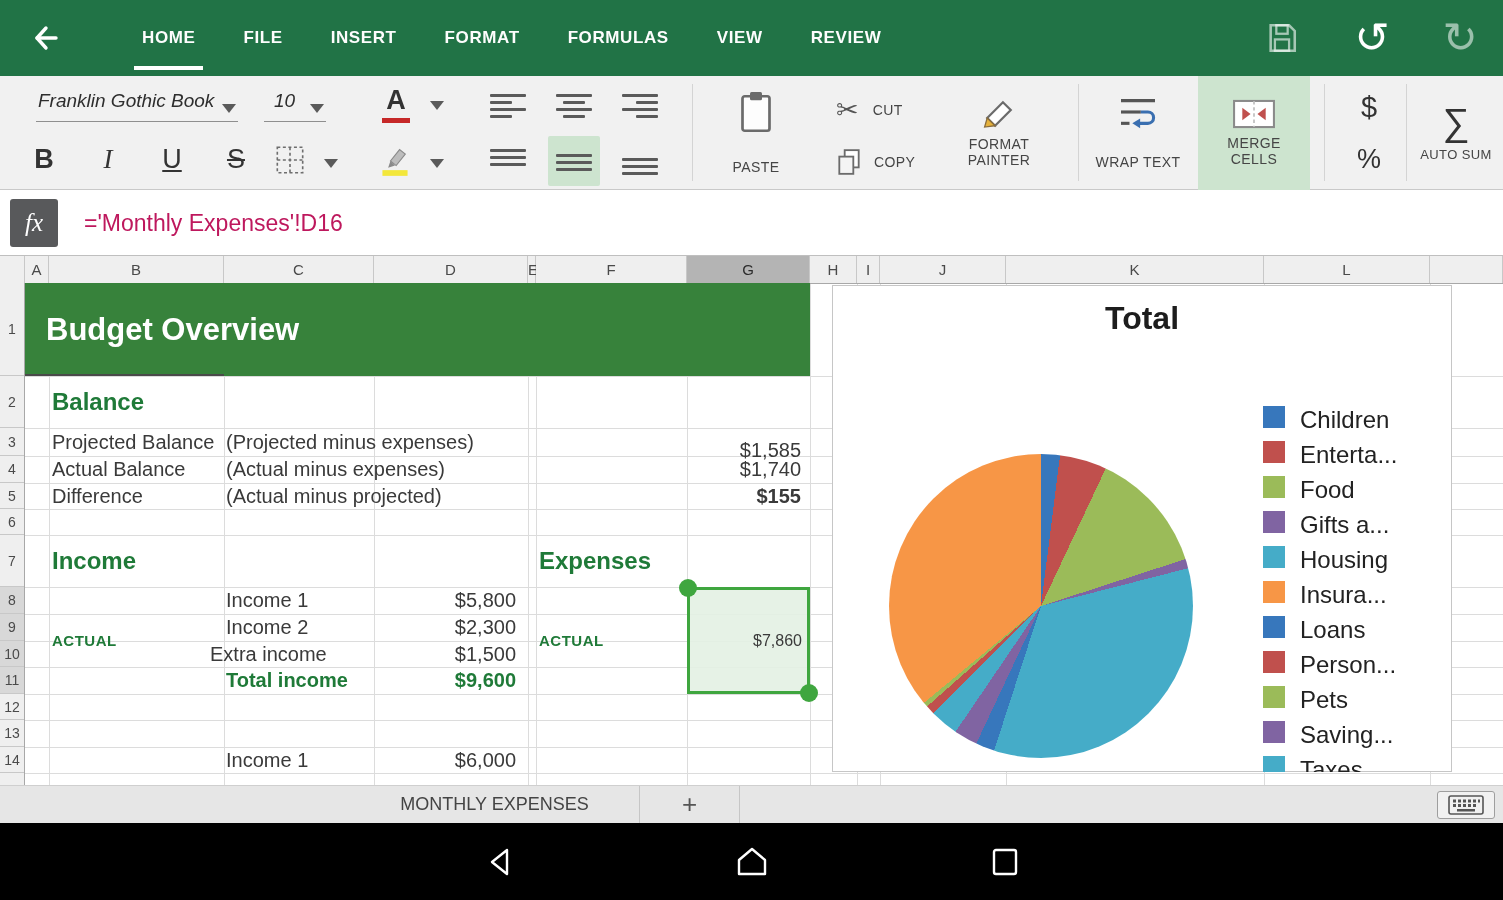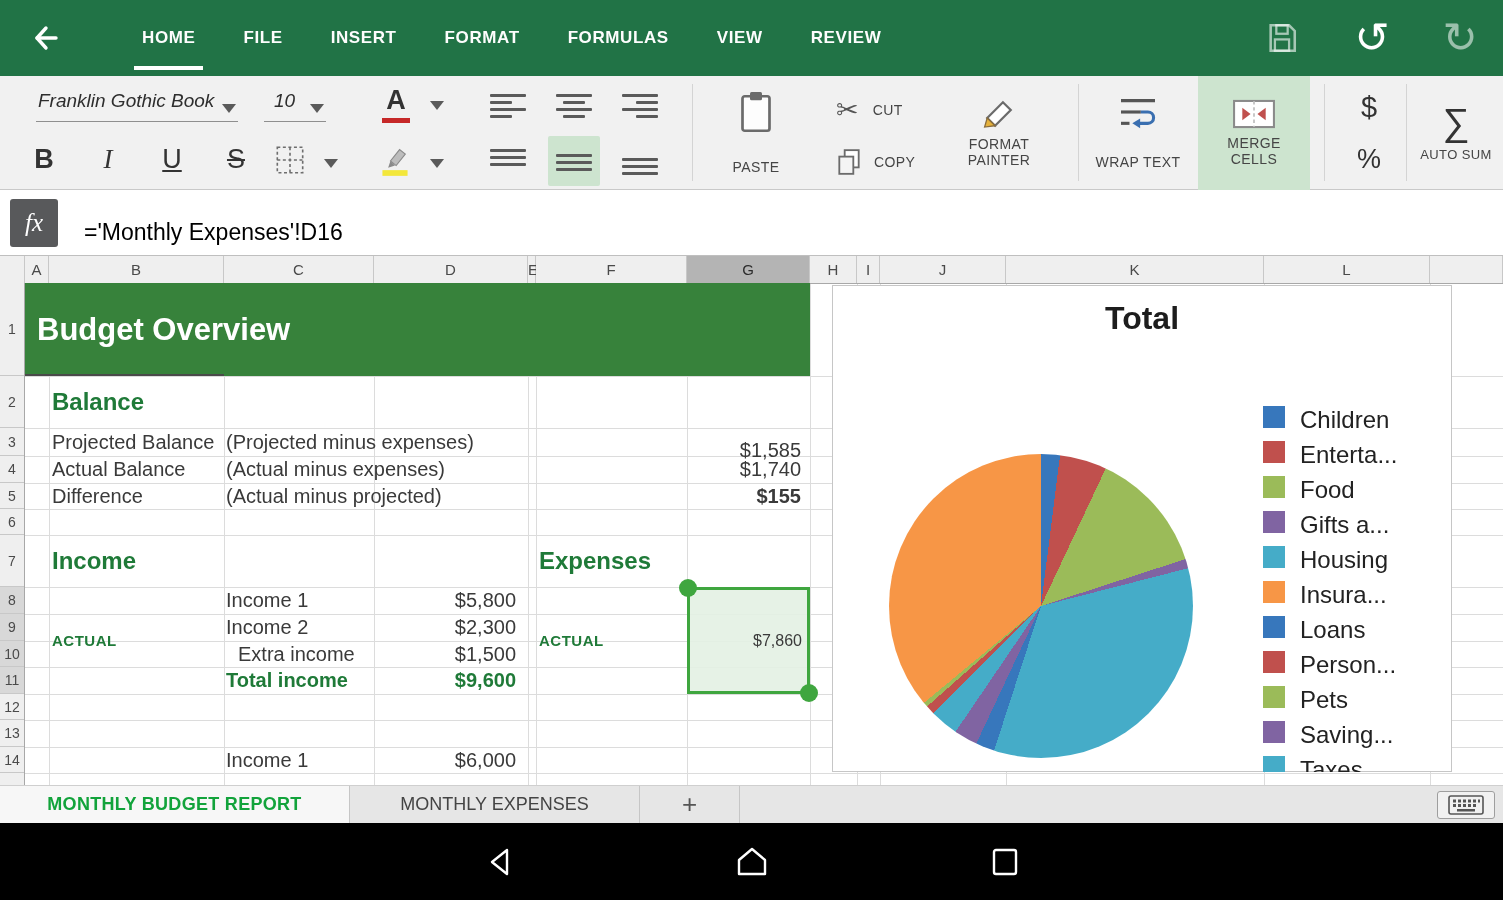--- a/index.html
+++ b/index.html
@@ -36,39 +36,39 @@
   .v-top{justify-content:flex-start;} .v-mid{justify-content:center;} .v-bot{justify-content:flex-end;}
   .big-btn { position:absolute; top:0; height:114px; display:flex; flex-direction:column; align-items:center; justify-content:center; gap:24px; }
   .tlabel { font-size:14px; color:#454545; letter-spacing:.4px; line-height:18px; text-align:center; white-space:nowrap; }
   .active-green { background:#CDE4CF; }
 
   
   #formula-bar { position:absolute; left:0; top:190px; width:1503px; height:66px; background:#fff; border-bottom:1px solid #BFBFBF; }
   #fx-btn { position:absolute; left:10px; top:9px; width:48px; height:48px; background:#58595B; border-radius:3px;
             color:#fff; font-family:"Liberation Serif", serif; font-style:italic; font-size:25px;
             display:flex; align-items:center; justify-content:center; }
-  #formula-text { position:absolute; left:84px; top:0; height:66px; line-height:66px; font-size:23px; color:#000000; white-space:nowrap;margin-top:9px; }
+  #formula-text { position:absolute; left:84px; top:0; height:66px; line-height:66px; font-size:23px; color:#be185d; white-space:nowrap; }
 
   
   #grid { position:absolute; left:0; top:256px; width:1503px; height:529px; background:#fff; overflow:hidden; }
   .colhead { position:absolute; top:0; height:27px; line-height:27px; text-align:center; font-size:15px; color:#4a4a4a;
              background:#EFEFEF; border-right:1px solid #C8C8C8; z-index:2; overflow:visible; }
   .colhead.sel { background:#B4B4B4; color:#2b2b2b; }
   #headrow-border { position:absolute; left:0; top:27px; width:1503px; height:1px; background:#A8A8A8; z-index:2; }
   #rowstrip { position:absolute; left:0; top:27px; bottom:0; width:25px; background:#EFEFEF; border-right:1px solid #A8A8A8; z-index:2; }
   .rowhead { position:absolute; left:0; width:24px; text-align:center; font-size:14px; color:#4a4a4a; border-bottom:1px solid #C8C8C8; }
   .vline { position:absolute; top:27px; bottom:0; width:1px; background:#DCDCDC; z-index:1; }
   .hline { position:absolute; left:25px; right:0; height:1px; background:#DCDCDC; z-index:1; }
   .cell { position:absolute; font-size:20px; color:#3a3a3a; white-space:nowrap; z-index:3; }
   .cell.num { text-align:right; padding-right:6px; }
   .cell.heading { font-size:24px; font-weight:bold; color:#1F7A38; }
   .cell.accent { font-weight:bold; color:#1F7A38; }
   .cell.small-caps { font-size:15px; font-weight:bold; color:#1F7A38; letter-spacing:.5px; }
   #banner { position:absolute; left:25px; top:27px; width:785px; height:93px; background:#37823B; z-index:3;
-            display:flex; align-items:center; padding-left:12px; }
+            display:flex; align-items:center; padding-left:21px; }
   #banner span { font-size:31px; font-weight:bold; color:#fff; }
   #banner-underline { position:absolute; left:25px; top:118px; width:199px; height:2px; background:#4a4a4a; z-index:3; }
   #selection { position:absolute; left:687px; top:331px; width:123px; height:107px; border:3px solid #3FA63F;
                background:rgba(227,241,227,.9); z-index:4; }
   #selection .val { position:absolute; right:5px; top:50%; transform:translateY(-50%); font-size:16px; color:#3a3a3a; }
   .sel-handle { position:absolute; width:18px; height:18px; border-radius:50%; background:#3FA63F; }
 
   
   #chart { position:absolute; left:832px; top:29px; width:620px; height:487px; background:#fff; border:1px solid #C6C6C6; z-index:5; }
   #chart-title { position:absolute; left:0; top:14px; width:100%; text-align:center; font-size:32px; font-weight:bold; color:#1d1d1d; }
@@ -380,21 +380,21 @@
     <div class="cell" style="left:226px; top:227px; height:26px; line-height:26px;">(Actual minus projected)</div>
     <div class="cell num" style="left:689px; top:227px; width:118px; height:26px; line-height:26px;font-weight:bold;">$155</div>
     <div class="cell heading" style="left:52px; top:279px; height:52px; line-height:52px;">Income</div>
     <div class="cell heading" style="left:539px; top:279px; height:52px; line-height:52px;">Expenses</div>
     <div class="cell" style="left:226px; top:331px; height:27px; line-height:27px;">Income 1</div>
     <div class="cell num" style="left:374px; top:331px; width:148px; height:27px; line-height:27px;">$5,800</div>
     <div class="cell small-caps" style="left:52px; top:331px; height:107px; line-height:107px;">ACTUAL</div>
     <div class="cell" style="left:226px; top:358px; height:27px; line-height:27px;">Income 2</div>
     <div class="cell num" style="left:374px; top:358px; width:148px; height:27px; line-height:27px;">$2,300</div>
     <div class="cell small-caps" style="left:539px; top:331px; height:107px; line-height:107px;">ACTUAL</div>
-    <div class="cell" style="left:238px; top:385px; height:26px; line-height:26px;">Extra income</div>
+    <div class="cell" style="left:210px; top:385px; height:26px; line-height:26px;">Extra income</div>
     <div class="cell num" style="left:374px; top:385px; width:148px; height:26px; line-height:26px;">$1,500</div>
     <div class="cell accent" style="left:226px; top:411px; height:27px; line-height:27px;">Total income</div>
     <div class="cell num accent" style="left:374px; top:411px; width:148px; height:27px; line-height:27px;">$9,600</div>
     <div class="cell" style="left:226px; top:491px; height:26px; line-height:26px;">Income 1</div>
     <div class="cell num" style="left:374px; top:491px; width:148px; height:26px; line-height:26px;">$6,000</div>
 
     <div id="selection">
       <span class="val">$7,860</span>
       <span class="sel-handle" style="left:-11px; top:-11px;"></span>
       <span class="sel-handle" style="right:-11px; bottom:-11px;"></span>
@@ -446,21 +446,20 @@
           </div>
           <div class="legend-row">
             <span class="legend-swatch" style="background: rgb(69, 172, 200);"></span>
             <span class="legend-label">Taxes</span>
           </div>
         </div>
     </div>
   </div>
 
   <div id="tabbar">
-    <div class="sheet-tab" id="tab-active">MONTHLY BUDGET REPORT</div>
     <div class="sheet-tab" id="tab-inactive">MONTHLY EXPENSES</div>
     <div class="sheet-tab" id="tab-add">+</div>
     <div id="kbd-btn">
       <svg width="36" height="20" viewBox="0 0 36 20">
         <rect x="1" y="1" width="34" height="18" rx="2" fill="none" stroke="#555" stroke-width="1.6"></rect>
         <g fill="#555">
           <rect x="5" y="4.5" width="3" height="3"></rect>
             <rect x="10" y="4.5" width="3" height="3"></rect>
             <rect x="15" y="4.5" width="3" height="3"></rect>
             <rect x="20" y="4.5" width="3" height="3"></rect>

